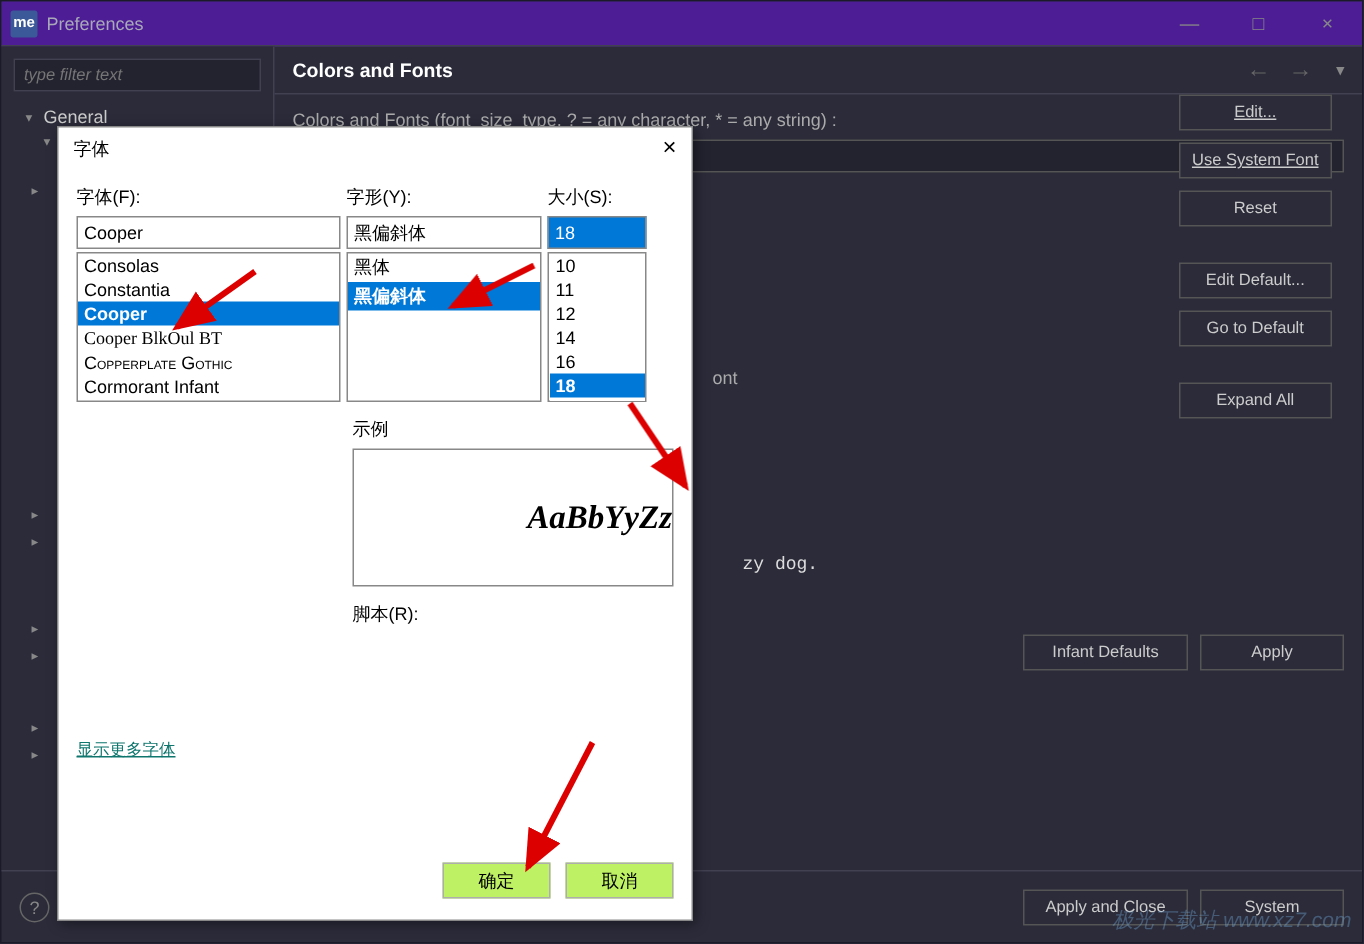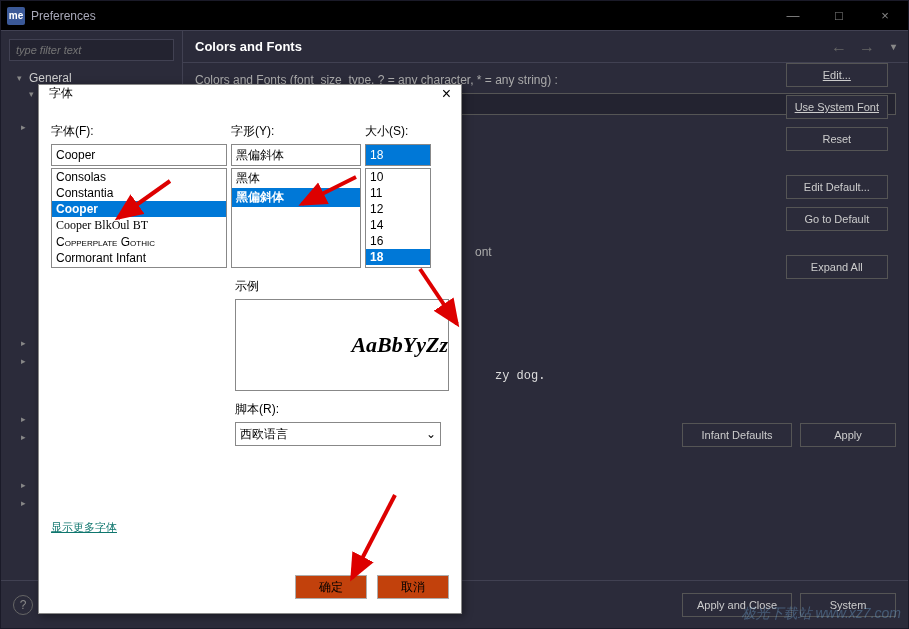--- a/index.html
+++ b/index.html
@@ -1,20 +1,20 @@
 <!DOCTYPE html>
 <html><head>
 <meta charset="utf-8">
 <style>
 * { box-sizing: border-box; margin: 0; padding: 0; font-family: "Segoe UI", Tahoma, sans-serif; }
 body { background: #2b2b3a; width: 909px; height: 629px; overflow: hidden; position: relative; }
 
 
 .main-window { width: 909px; height: 629px; background: #2b2b3a; border: 1px solid #1a1a28; display: flex; flex-direction: column; }
-.titlebar { height: 30px; background: #000000; display: flex; align-items: center; padding-left: 6px; color: #a8a8b8; font-size: 12px; border-bottom: 1px solid #414152; }
+.titlebar { height: 30px; background: #4c1d95; display: flex; align-items: center; padding-left: 6px; color: #a8a8b8; font-size: 12px; border-bottom: 1px solid #414152; }
 .titlebar .app-icon { width: 18px; height: 18px; background: #3b5998; color: #fff; font-size: 10px; font-weight: bold; display: flex; align-items: center; justify-content: center; border-radius: 2px; margin-right: 6px; }
 .titlebar .title { flex: 1; }
 .titlebar .win-controls { display: flex; }
 .titlebar .win-btn { width: 46px; height: 30px; display: flex; align-items: center; justify-content: center; color: #888; font-size: 13px; cursor: pointer; }
 .main-body { flex: 1; display: flex; }
 
 
 .sidebar { width: 182px; background: #2b2b3a; border-right: 1px solid #414152; display: flex; flex-direction: column; }
 .filter-box { margin: 8px; height: 22px; background: #232330; border: 1px solid #414152; color: #888; font-size: 11px; padding: 0 6px; font-style: italic; }
 .tree { font-size: 12px; color: #ccc; }
@@ -41,21 +41,21 @@
 .font-name { margin-top: 16px; color: #aaa; }
 .preview-area { margin-top: 110px; }
 .preview-text { font-family: "Courier New", monospace; color: #ddd; margin-top: 8px; }
 .footer-buttons { display: flex; gap: 8px; justify-content: flex-end; margin-top: 40px; }
 .main-footer { height: 48px; border-top: 1px solid #414152; display: flex; align-items: center; padding: 0 12px; }
 .help-icon { width: 20px; height: 20px; border: 1px solid #666; border-radius: 50%; color: #888; display: flex; align-items: center; justify-content: center; font-size: 12px; }
 .main-footer .spacer { flex: 1; }
 
 
 .font-dialog { position: absolute; left: 38px; top: 84px; width: 424px; height: 530px; background: #fff; border: 1px solid #888; box-shadow: 2px 2px 8px rgba(0,0,0,0.4); display: flex; flex-direction: column; z-index: 10; }
-.dlg-title { height: 28px; display: flex; align-items: flex-start; padding: 0 10px; font-size: 12px; }
+.dlg-title { height: 28px; display: flex; align-items: center; padding: 0 10px; font-size: 12px; }
 .dlg-title .t { flex: 1; }
 .dlg-title .x { font-size: 16px; cursor: pointer; }
 .dlg-body { flex: 1; padding: 10px 12px; font-size: 12px; }
 .cols { display: flex; gap: 4px; }
 .col-font { width: 176px; }
 .col-style { width: 130px; }
 .col-size { width: 66px; }
 label.sec { display: block; margin-bottom: 4px; font-size: 12px; }
 .txt { width: 100%; height: 22px; border: 1px solid #888; padding: 0 4px; font-size: 12px; background: #fff; }
 .txt.sel { background: #0078d7; color: #fff; }
@@ -64,21 +64,21 @@
 .listbox .opt.selected { background: #0078d7; color: #fff; font-weight: bold; }
 .listbox.style { font-family: SimSun, serif; }
 .sample-area { margin-top: 10px; margin-left: 184px; }
 .sample-box { border: 1px solid #888; height: 92px; display: flex; align-items: center; justify-content: flex-end; margin-top: 4px; }
 .sample-txt { font-family: "Cooper Black", serif; font-weight: 900; font-style: italic; font-size: 22px; }
 .script-area { margin-top: 10px; margin-left: 184px; }
 .script-select { width: 206px; height: 24px; border: 1px solid #888; font-size: 12px; padding: 0 4px; background: #fff; display:flex; align-items:center; justify-content:space-between; }
 .more-fonts { margin-top: 74px; }
 .more-fonts a { color: #0f766e; font-size: 11px; text-decoration: underline; cursor: pointer; }
 .dlg-footer { display: flex; gap: 10px; justify-content: flex-end; padding: 10px 12px 14px; }
-.win-button { width: 72px; height: 24px; background: #c2410c; border: 1px solid #adadad; font-size: 12px; cursor: pointer; }
+.win-button { width: 72px; height: 24px; background: #bef264; border: 1px solid #adadad; font-size: 12px; cursor: pointer; }
 
 
 .arrow { position: absolute; z-index: 20; pointer-events: none; }
 .arrow svg { overflow: visible; }
 
 
 .watermark { position: absolute; right: 8px; bottom: 6px; color: rgba(120,180,230,0.35); font-size: 14px; z-index: 5; font-style: italic; }
 </style>
 </head>
 <body>
@@ -208,24 +208,20 @@
 
     <div class="sample-area">
       <label class="sec">示例</label>
       <div class="sample-box">
         <span class="sample-txt">AaBbYyZz</span>
       </div>
     </div>
 
     <div class="script-area">
       <label class="sec">脚本(R):</label>
-      <div class="script-select">
-        <span>西欧语言</span>
-        <span>⌄</span>
-      </div>
     </div>
 
     <div class="more-fonts">
       <a>显示更多字体</a>
     </div>
   </div>
   <div class="dlg-footer">
     <button class="win-button">确定</button>
     <button class="win-button">取消</button>
   </div>

